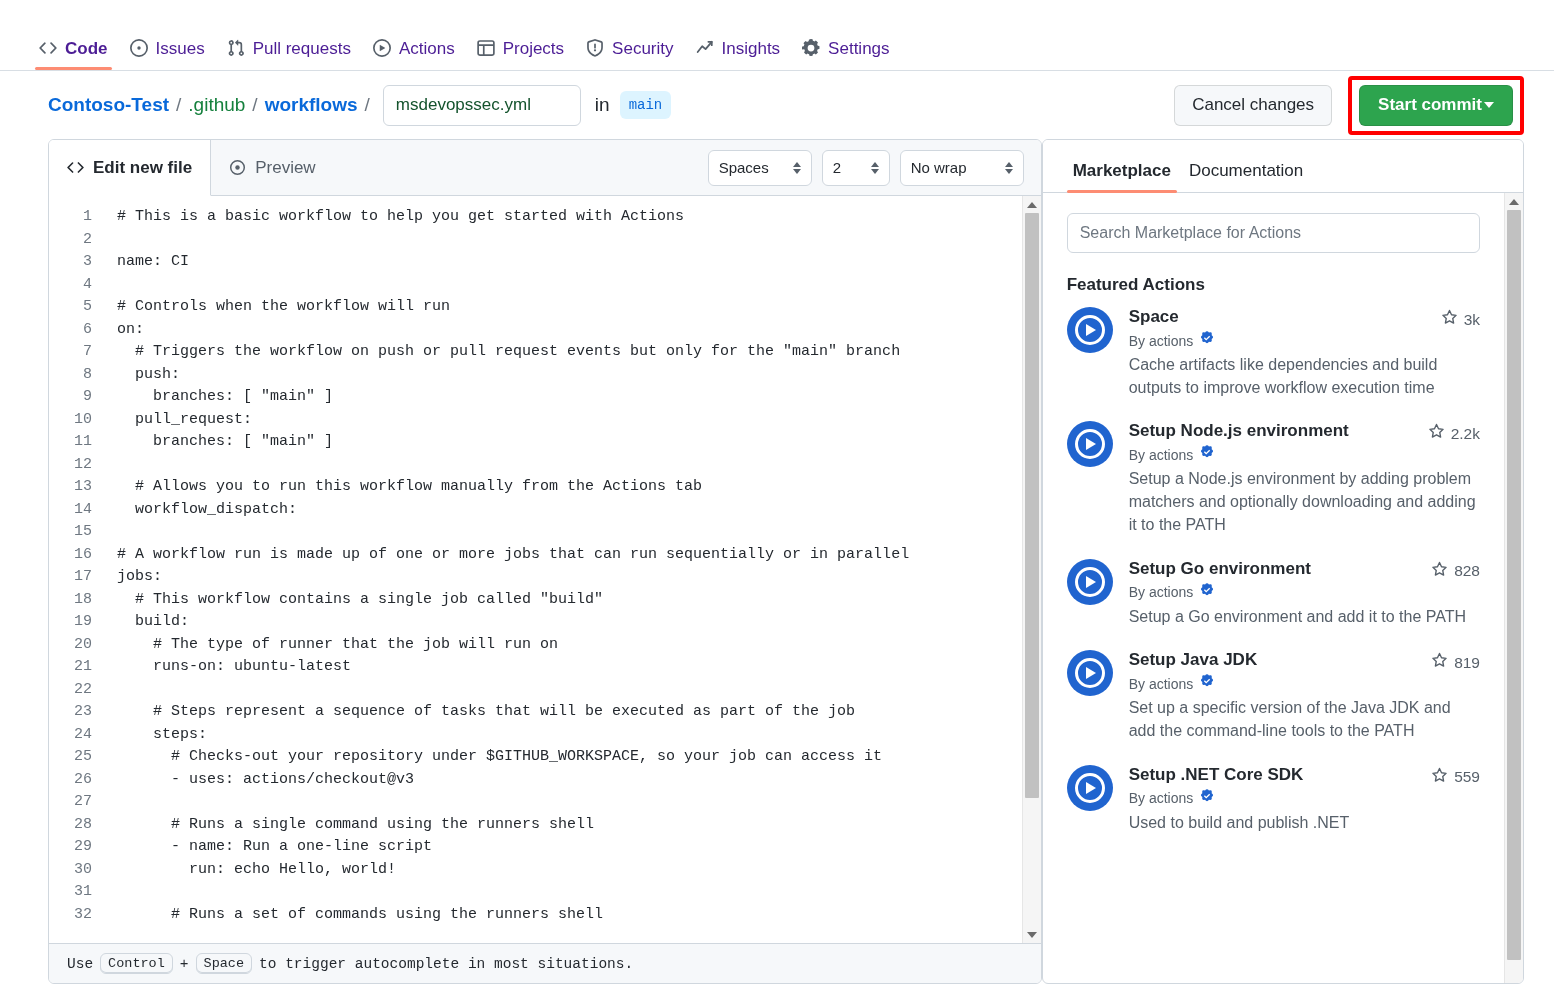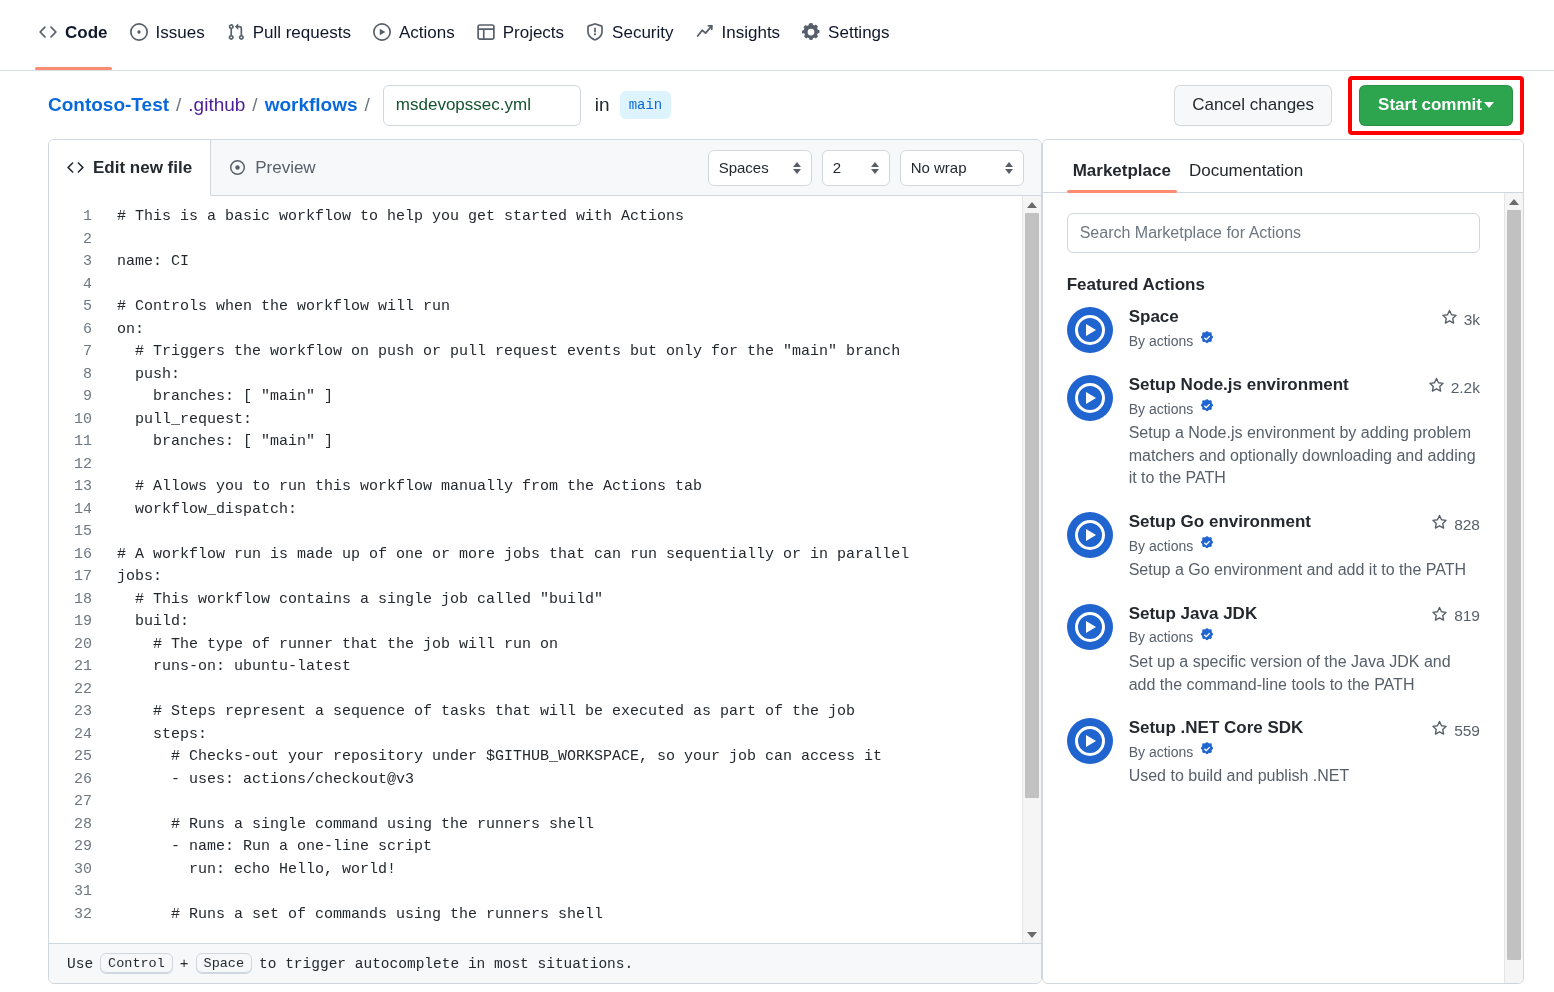--- a/index.html
+++ b/index.html
@@ -17,23 +17,23 @@
     height: 71px;
     border-bottom: 1px solid #d8dee4;
     display: flex;
     align-items: flex-end;
     padding: 0 30px;
     background: #ffffff;
   }
   .nav-list { display: flex; align-items: flex-end; gap: 4px; }
   .nav-item {
     display: flex; align-items: center; gap: 8px;
-    padding: 8px 9px 29px 9px;
+    padding: 8px 9px 13px 9px;
     font-size: 17px;
-    color: #0f172a;
+    color: #4c1d95;
     cursor: pointer;
     position: relative;
     white-space: nowrap;
   }
   .nav-item .nav-label { line-height: 1; }
   .nav-item.selected .nav-label { font-weight: 700; }
   .nav-item.selected::after {
     content: "";
     position: absolute;
     left: 5px; right: 5px; bottom: 0;
@@ -46,21 +46,21 @@
   
   .crumb-row {
     height: 68px;
     display: flex;
     align-items: center;
     padding: 0 30px 0 48px;
     justify-content: space-between;
   }
   .crumb-left { display: flex; align-items: center; gap: 0; font-size: 19px; }
   .crumb-link { color: #0969da; cursor: pointer; font-weight: 600; }
-  .crumb-plain { color: #4c1d95; cursor: pointer; }
+  .crumb-plain { color: #15803d; cursor: pointer; }
   .crumb-sep { color: #6e7781; margin: 0 7px; }
   .filename-input {
     width: 198px; height: 41px;
     border: 1px solid #d0d7de;
     border-radius: 6px;
     padding: 0 12px;
     font-size: 17px;
     font-family: "Liberation Sans", sans-serif;
     color: #14532d;
     background: #fff;
@@ -647,20 +647,21 @@
                     <span>3k</span>
                   </span>
                 </div>
                 <div class="mk-by">
                   <span>By actions</span>
                   <span><svg width="16" height="16" viewBox="0 0 16 16" fill="#2064cf">
                       <path d="M9.03.62a1.5 1.5 0 00-2.06 0l-.9.85-1.23-.12a1.5 1.5 0 00-1.63 1.63l.12 1.23-.85.9a1.5 1.5 0 000 2.06l.85.9-.12 1.23a1.5 1.5 0 001.63 1.63l1.23-.12.9.85a1.5 1.5 0 002.06 0l.9-.85 1.23.12a1.5 1.5 0 001.63-1.63l-.12-1.23.85-.9a1.5 1.5 0 000-2.06l-.85-.9.12-1.23A1.5 1.5 0 0011.16 1.35l-1.23.12-.9-.85z"></path>
                       <path d="M7.2 9.6L4.9 7.3l.95-.95 1.35 1.35 3-3 .95.95z" fill="#fff"></path>
                     </svg></span>
                 </div>
+                <div class="mk-desc">Cache artifacts like dependencies and build outputs to improve workflow execution time</div>
               </div>
             </div>
             <div class="mk-item">
               <div class="mk-avatar">
                 <div class="mk-avatar-inner">
                   <span class="play-tri"></span>
                 </div>
               </div>
               <div class="mk-info">
                 <div class="mk-row1">

